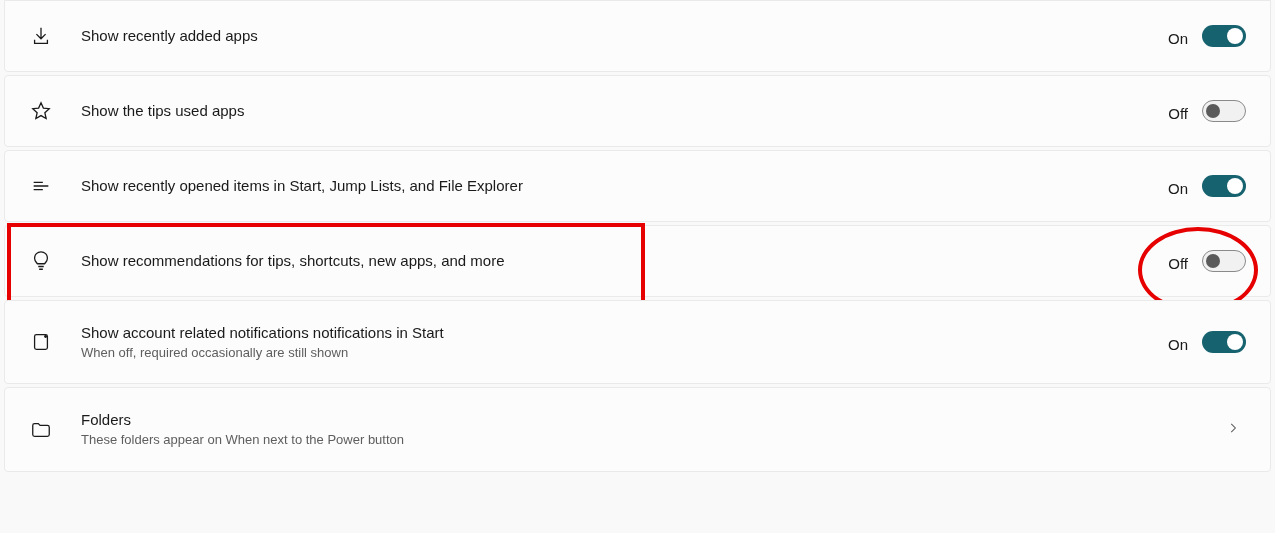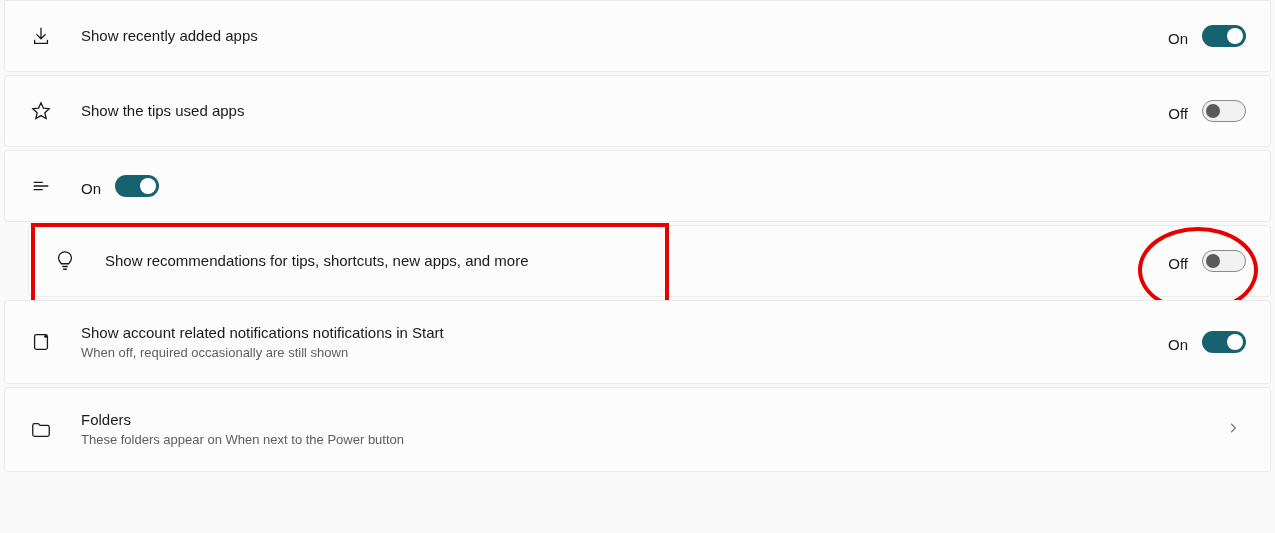--- a/index.html
+++ b/index.html
@@ -178,27 +178,30 @@
       <div class="toggle off"></div>
     </div>
   </div>
 
   <div class="setting-row">
     <div class="row-icon">
       <svg viewBox="0 0 24 24">
           <path d="M4 8 L14 8 M4 12 L20 12 M4 16 L14 16"></path>
         </svg>
     </div>
+    <div class="row-text">
+      <div class="row-label">Show recently opened items in Start, Jump Lists, and File Explorer</div>
+    </div>
     <div class="row-control">
       <span class="state-label">On</span>
       <div class="toggle on"></div>
     </div>
   </div>
 
-  <div class="setting-row" style="position:relative;margin-left:24px;">
+  <div class="setting-row" style="position:relative;">
     <div class="red-box rect"></div>
     <div class="row-icon">
       <svg viewBox="0 0 24 24">
           <path d="M9 18 L15 18 M10 21 L14 21 M12 2 C8 2 5 5 5 9 C5 12 7 13.5 8 15 L16 15 C17 13.5 19 12 19 9 C19 5 16 2 12 2 Z"></path>
         </svg>
     </div>
     <div class="row-text">
       <div class="row-label">Show recommendations for tips, shortcuts, new apps, and more</div>
     </div>
     <div class="row-control" style="position:relative;">

